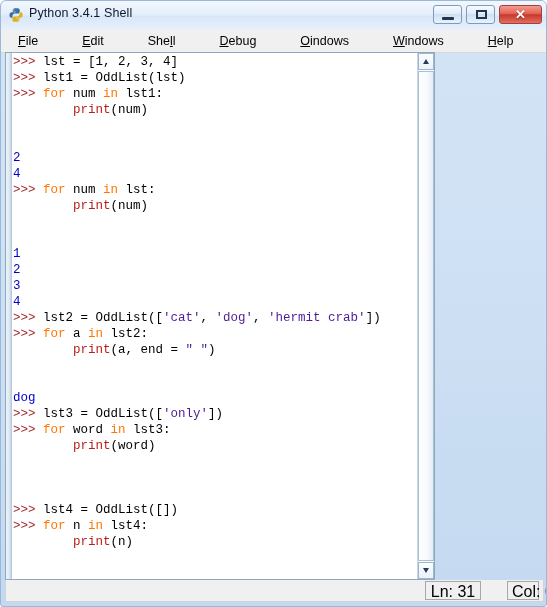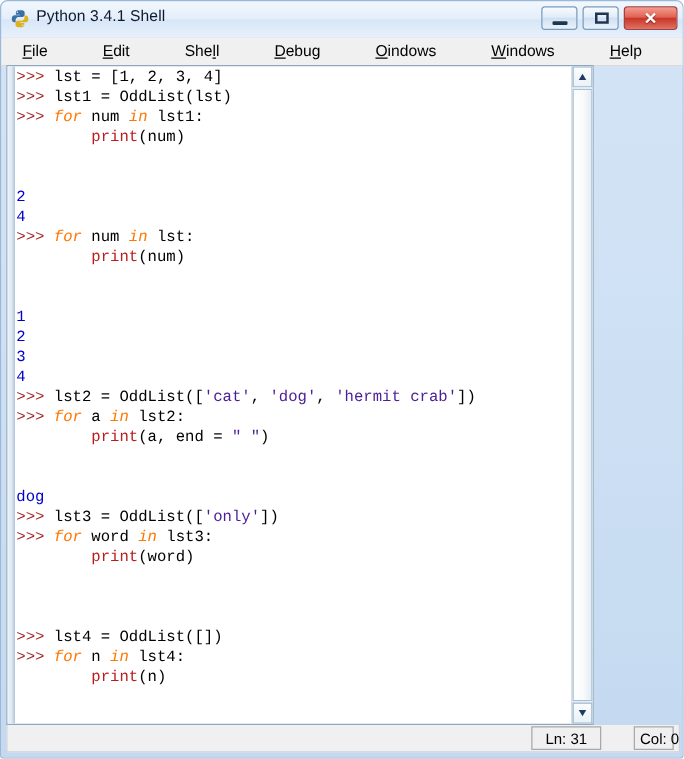--- a/index.html
+++ b/index.html
@@ -115,21 +115,21 @@
     padding: 2px 9px 2px 9px;
     cursor: default;
     white-space: nowrap;
   }
   .menu-item u { text-decoration: underline; }
 
   
   #text-frame {
     position: absolute;
     left: 4px; top: 51px;
-    width: 470px;
+    width: 430px;
     height: 528px;
     box-sizing: border-box;
     background: #ffffff;
     border: 1px solid #8fa8c0;
     overflow: hidden;
   }
   
   #gutter {
     position: absolute;
     left: 0; top: 0;
@@ -145,21 +145,21 @@
     overflow: hidden;
     font-family: "Liberation Mono", "DejaVu Sans Mono", monospace;
     font-size: 12.5px;
     line-height: 16px;
     white-space: pre;
     padding-top: 1px;
   }
   .ln { height: 16px; white-space: pre; }
 
   .c-prompt { color: #a52a2a; }
-  .c-kw     { color: #ff7700; font-style: italic; }
+  .c-kw     { color: #ff7700; }
   .c-builtin{ color: #b91c1c; }
   .c-str    { color: #4c1d95; }
   .c-out    { color: #0000cc; }
   .c-plain  { color: #000000; }
 
   
   #scrollbar {
     position: absolute;
     right: 0; top: 0;
     width: 17px;
@@ -221,21 +221,21 @@
     background: #f0f0f0;
     border: 1px solid #c9d4df;
     border-top: none;
     box-sizing: border-box;
   }
   .status-cell {
     position: absolute;
     top: 1px;
     height: 19px;
     line-height: 19px;
-    font-size: 12px;
+    font-size: 16px;
     color: #000;
     border: 1px solid #a8a8a8;
     box-sizing: border-box;
     background: #f0f0f0;
     padding: 0 4px;
     text-align: center;
     white-space: nowrap;
   }
   #cell-ln  { right: 62px; width: 56px; }
   #cell-col { right: 4px;  width: 32px; }

